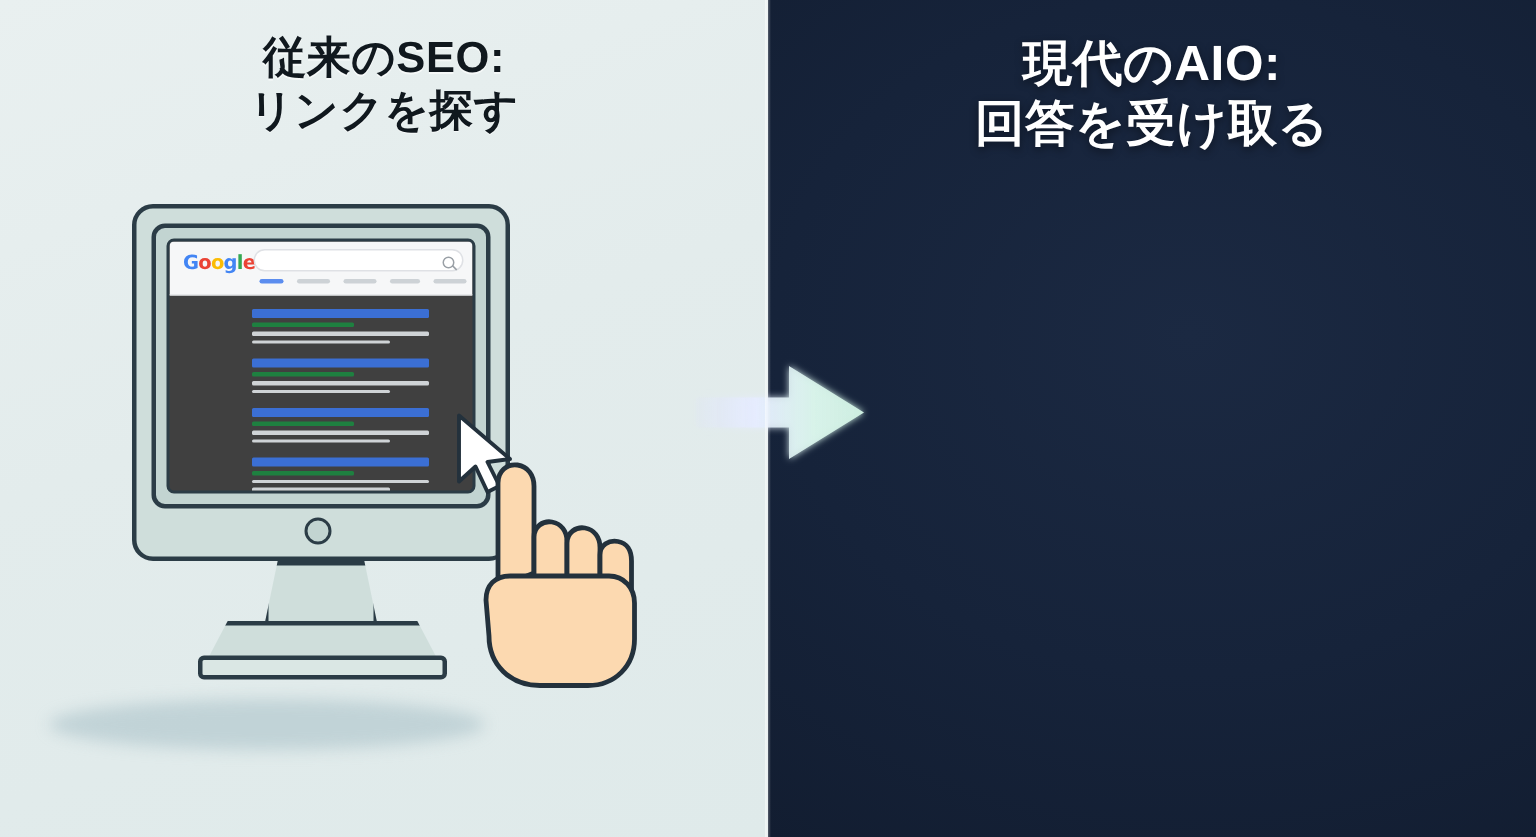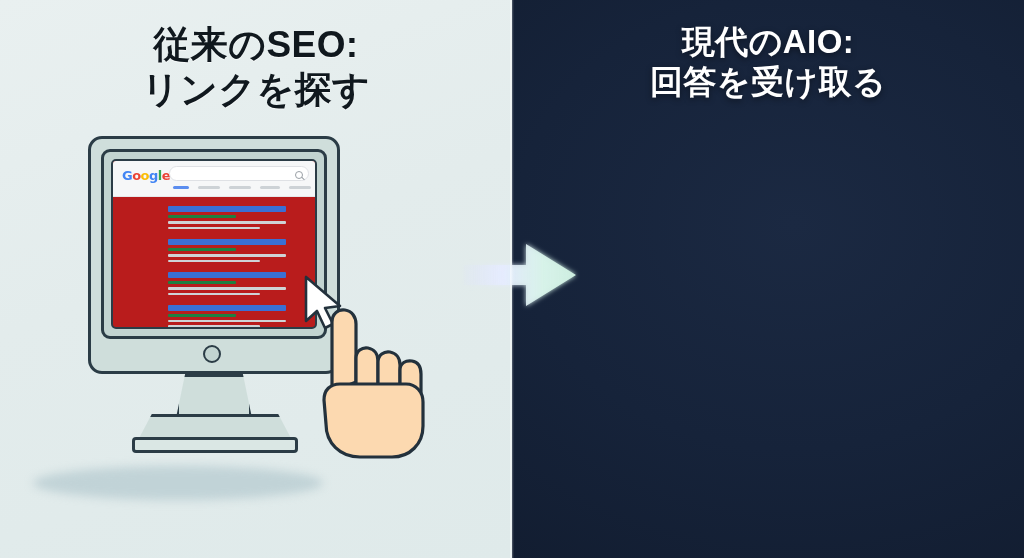--- a/index.html
+++ b/index.html
@@ -25,38 +25,38 @@
     background:linear-gradient(90deg,rgba(255,255,255,.55),rgba(10,18,32,.0));
     z-index:5; pointer-events:none;
   }
 
   
   .title {
     position:absolute; text-align:center; width:100%;
     font-weight:700; line-height:1.22; letter-spacing:.4px;
     white-space:pre-line;
   }
-  #title-left  { top:22px; color:#10181e; font-size:37px;
+  #title-left  { top:22px; color:#10181e; font-size:29px;
                  text-shadow:0 1px 0 rgba(255,255,255,.6); }
   #title-right { top:22px; color:#ffffff; font-size:33px;
                  text-shadow:0 2px 6px rgba(0,0,0,.45); }
 
   
   #monitor { position:absolute; left:88px; top:136px; width:252px; height:300px; }
   #monitor-body {
     position:absolute; left:0; top:0; width:252px; height:238px;
     background:#cfdedb; border:3px solid #2b3c46; border-radius:14px;
   }
   #monitor-bezel {
     position:absolute; left:10px; top:10px; width:226px; height:190px;
     background:#c2d4d1; border:3px solid #2b3c46; border-radius:9px;
   }
   #screen {
     position:absolute; left:7px; top:7px; width:206px; height:170px;
-    background:#b91c1c; border:2px solid #2b3c46; border-radius:5px;
+    background:#404040; border:2px solid #2b3c46; border-radius:5px;
     overflow:hidden;
   }
   #screen-header {
     height:36px; background:#f6f7f8; border-bottom:1px solid #e6e8ea;
     position:relative;
   }
   #g-logo {
     position:absolute; left:9px; top:7px;
     font-size:13px; font-weight:700; letter-spacing:-.5px;
     font-family:"DejaVu Sans", sans-serif;

